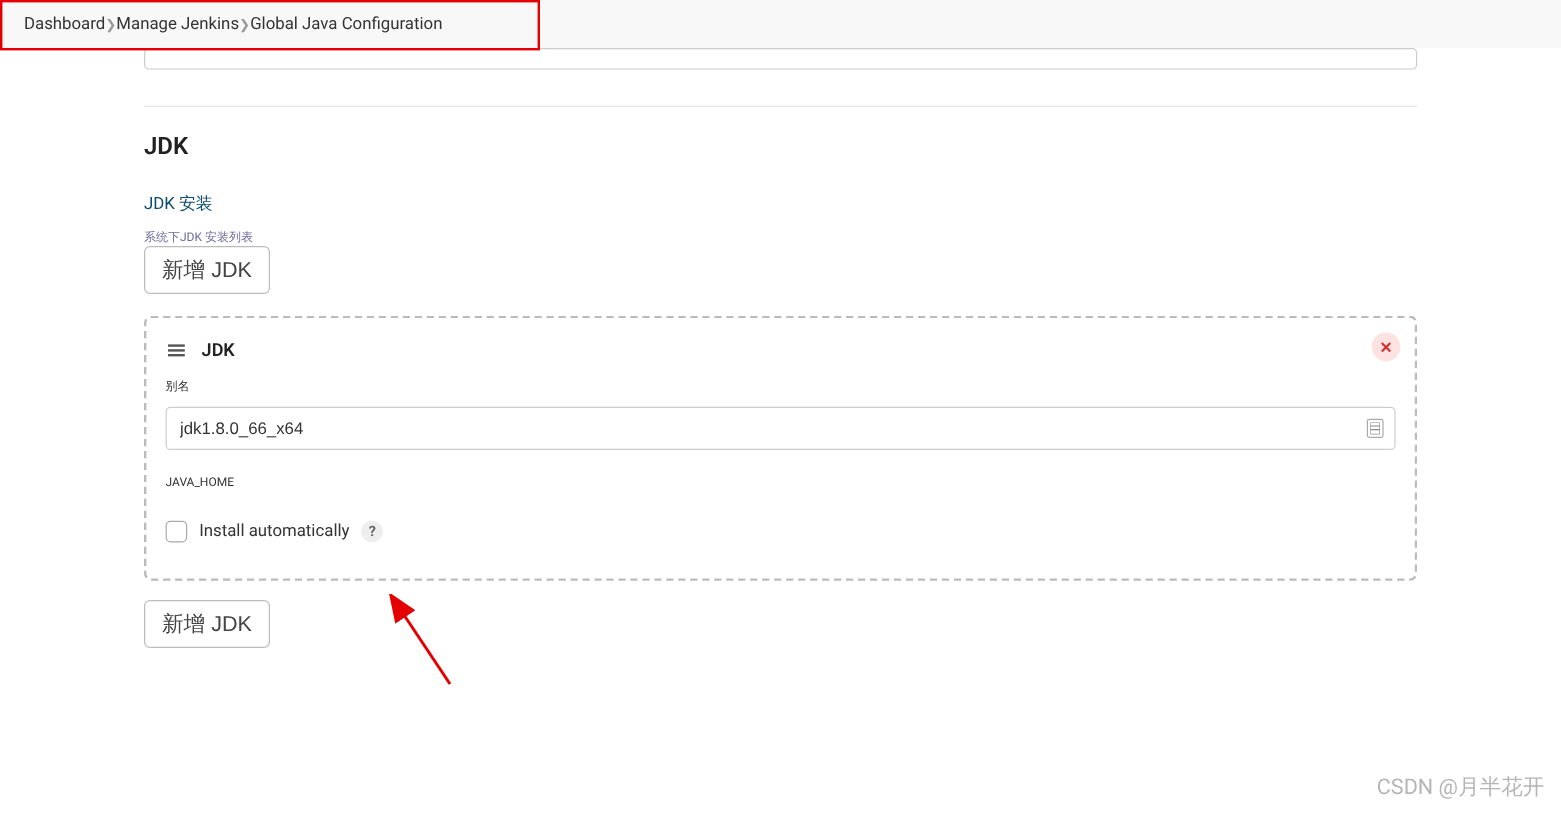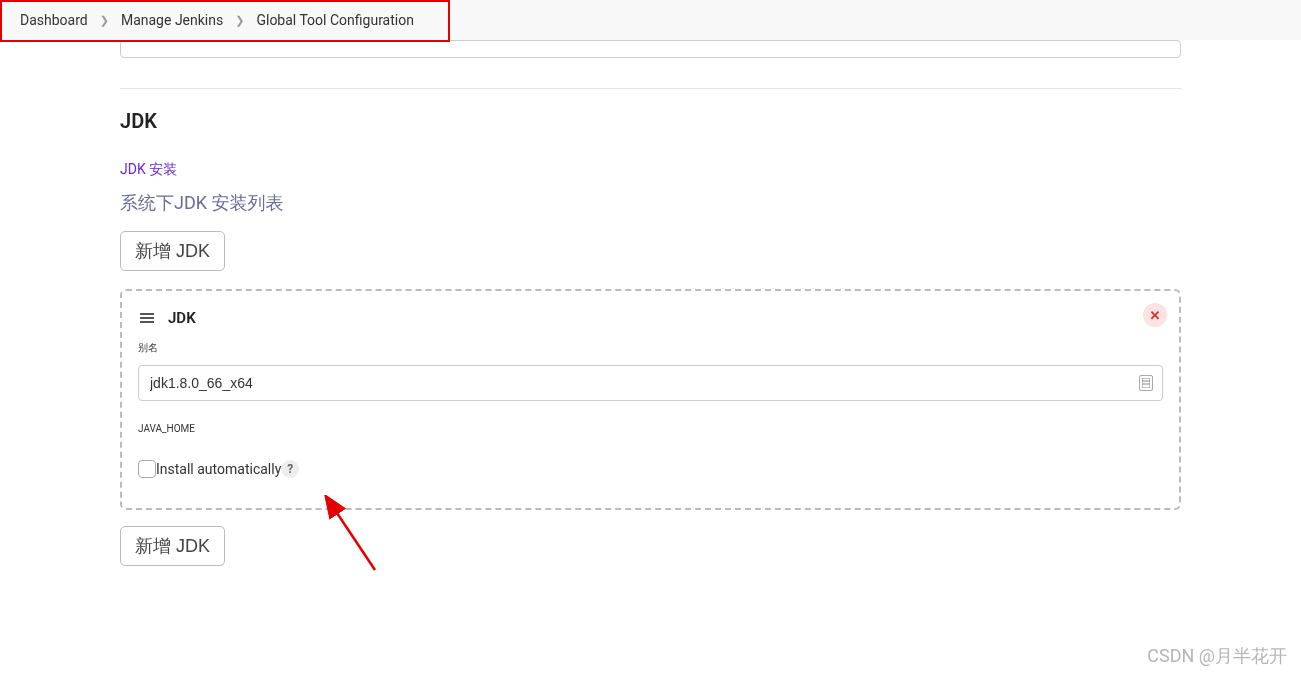--- a/index.html
+++ b/index.html
@@ -11,21 +11,21 @@
       width: 1301px;
       height: 678px;
       position: relative;
       overflow: hidden;
     }
     .breadcrumb-bar {
       background: #f8f8f8;
       padding: 10px 20px;
       display: flex;
       align-items: center;
-      gap: 12px;
+      gap: 0;
       font-size: 14px;
       height: 40px;
     }
     .breadcrumb-highlight {
       position: absolute;
       top: 0;
       left: 0;
       width: 450px;
       height: 42px;
       border: 2px solid #e40000;
@@ -56,27 +56,26 @@
       margin: 30px 0 20px 0;
     }
     h2.section-title {
       font-weight: 600;
       font-size: 20px;
       color: #222;
       margin-bottom: 28px;
     }
     .subsection-label {
       font-size: 14px;
-      color: #6d28d9;
+      color: #0c4a6e;
       margin-bottom: 12px;
     }
     .sublist-desc {
-      font-size: 18px;
+      font-size: 10px;
       color: #6b6b9e;
-      margin-bottom: 16px;
     }
     .btn {
       background: #fff;
       border: 1px solid #bbb;
       border-radius: 5px;
       padding: 7px 14px;
       font-size: 18px;
       color: #444;
       cursor: pointer;
       display: inline-block;
@@ -158,20 +157,21 @@
       border-radius: 2px;
       width: 14px;
       height: 16px;
       display: flex;
       align-items: center;
       justify-content: center;
     }
     .checkbox-row {
       display: flex;
       align-items: center;
+      gap: 10px;
       margin-top: 26px;
     }
     .checkbox {
       width: 18px;
       height: 18px;
       border: 1.5px solid #aaa;
       border-radius: 4px;
       background: #fff;
       cursor: pointer;
     }
@@ -214,21 +214,21 @@
 </head>
 <body>
 
 <div class="breadcrumb-highlight"></div>
 
 <div class="breadcrumb-bar">
   <span class="breadcrumb-item">Dashboard</span>
   <span class="breadcrumb-sep">❯</span>
   <span class="breadcrumb-item">Manage Jenkins</span>
   <span class="breadcrumb-sep">❯</span>
-  <span class="breadcrumb-item">Global Tool Configuration</span>
+  <span class="breadcrumb-item">Global Java Configuration</span>
 </div>
 
 <div class="content">
   <div class="top-input-stub"></div>
   <hr class="section-divider">
 
   <h2 class="section-title">JDK</h2>
 
   <div class="subsection-label">JDK 安装</div>
   <div class="sublist-desc">系统下JDK 安装列表</div>

